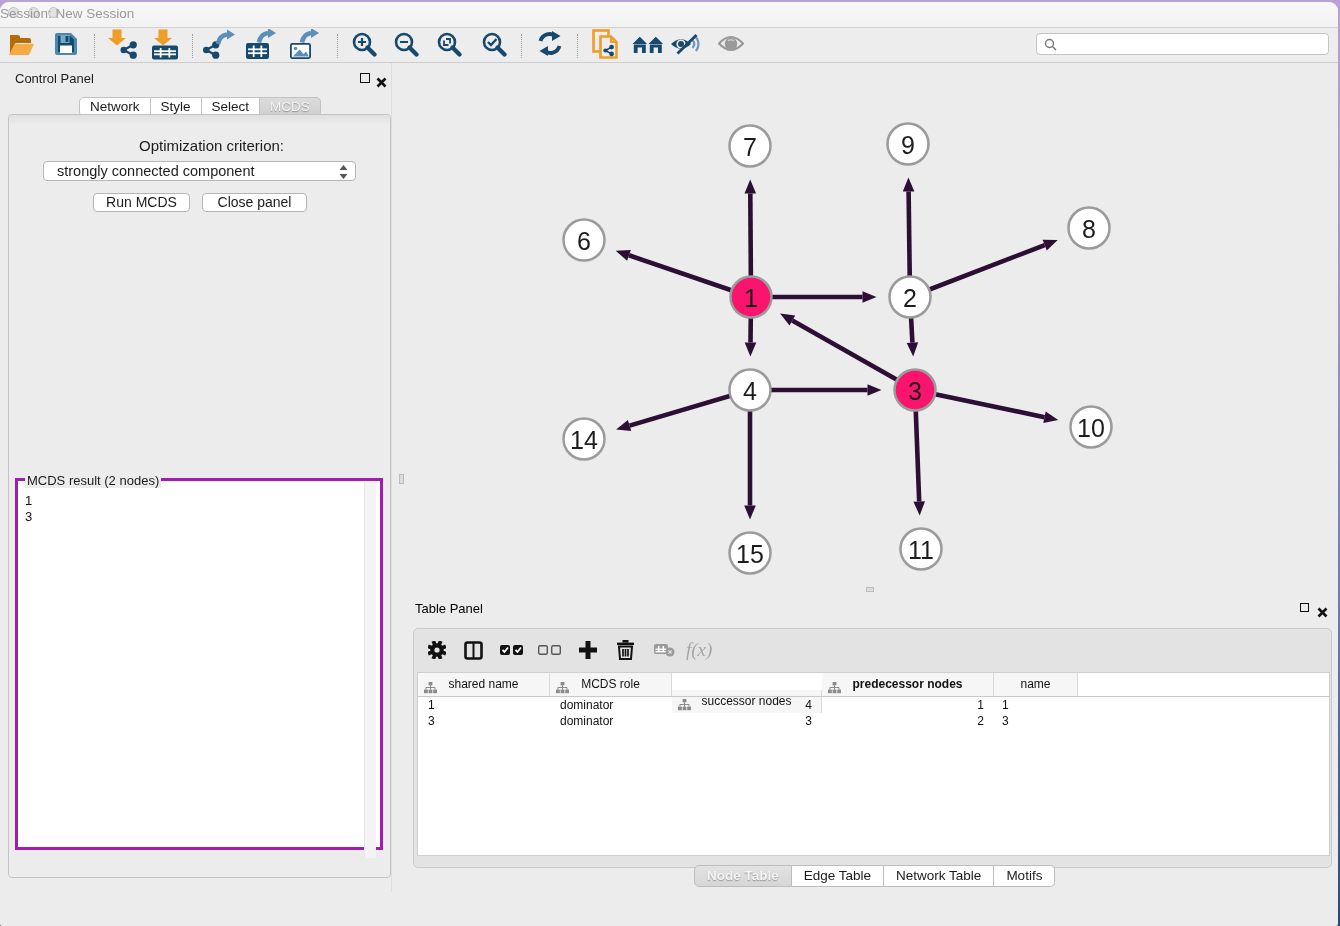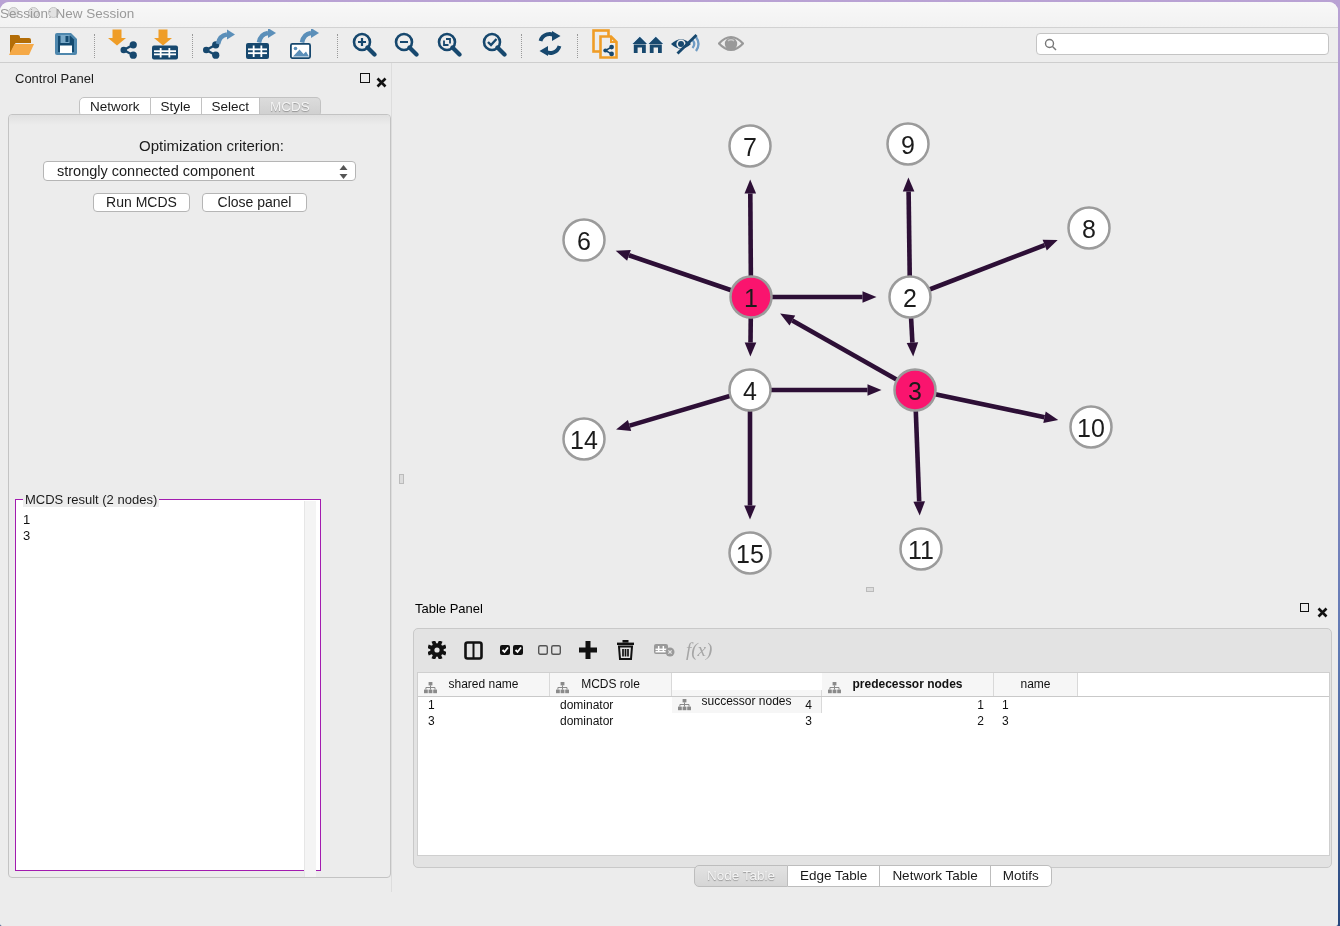--- a/index.html
+++ b/index.html
@@ -23,21 +23,21 @@
 .tabs-top { position:absolute; left:79px; top:95px; height:21px; display:flex; }
 .tab { font-size:13.5px; color:#1a1a1a; background:#fff; border:1px solid #c2c2c2; border-left:none; padding:0 10px; line-height:18px; height:20px; }
 .tab.first { border-left:1px solid #c2c2c2; border-radius:5px 0 0 5px; }
 .tab.last { border-radius:0 5px 5px 0; }
 .tab.sel { background:linear-gradient(#dcdcdc,#cfcfcf); color:#f4f4f4; text-shadow:0 1px 1px rgba(120,120,120,0.7); }
 .cp-body { position:absolute; left:8px; top:112px; width:383px; height:764px; border:1px solid #c3c3c3; border-radius:4px; background:#ececec; }
 .cp-body .shade { position:absolute; left:0; top:0; width:100%; height:10px; background:linear-gradient(#e0e0e0,#ececec); border-radius:4px 4px 0 0; }
 .opt-label { position:absolute; left:0; top:135px; width:399px; text-align:center; font-size:15px; color:#1c1c1c;margin-left:12px; }
 .combo { position:absolute; left:43px; top:159px; width:313px; height:20px; background:#fff; border:1px solid #b5b5b5; border-radius:4px; font-size:14.5px; color:#1c1c1c; line-height:18px; padding-left:13px; }
 .btn { position:absolute; height:19px; background:#fff; border:1px solid #b5b5b5; border-radius:4px; font-size:14px; color:#1c1c1c; text-align:center; line-height:17px; }
-.fieldset { position:absolute; left:15px; top:497px; width:306px; height:372px; border:1px solid #a21caf; background:#fff; }
+.fieldset { position:absolute; left:15px; top:476px; width:368px; height:372px; border:3px solid #a21caf; background:#fff; }
 .fieldset .legend { position:absolute; left:7px; top:-8px; background:#ececec; font-size:13px; color:#1c1c1c; padding:0 2px; }
 .fieldset .vals { position:absolute; left:7px; top:12px; font-size:13px; color:#111; line-height:16px; }
 .fieldset .track { position:absolute; right:4px; top:1px; width:12px; height:376px; background:#f4f4f4; border-left:1px solid #e6e6e6; }
 .splitter-v { position:absolute; left:391px; top:61px; width:14px; height:829px; background:#ececec; border-left:1px solid #ddd; }
 .sv-handle { position:absolute; left:399px; top:472px; width:5px; height:10px; background:#dcdcdc; border:1px solid #bbb; }
 
 
 .netwin { position:absolute; left:404px; top:62px; width:934px; height:528px; border-left:1px solid #9f9f9f; }
 .net-title { position:absolute; left:0; top:0; width:100%; height:21px; background:linear-gradient(#f5f5f5,#d8d8d8); border-bottom:1px solid #ababab; }
 .net-title .txt { position:absolute; width:100%; text-align:center; top:3px; font-size:13px; color:#1a1a1a; }
@@ -51,21 +51,21 @@
 .tp-x { position:absolute; left:1317px; top:602px; }
 .tp-body { position:absolute; left:413px; top:626px; width:919px; height:240px; background:#e3e3e3; border:1px solid #c9c9c9; border-radius:5px; }
 .tp-table { position:absolute; left:417px; top:670px; width:913px; height:184px; background:#fff; border:1px solid #cfcfcf; }
 .th { position:absolute; top:0; height:23px; background:#f6f6f6; border-right:1px solid #d9d9d9; font-size:12px; color:#111; text-align:center; line-height:23px; }
 .thead-line { position:absolute; left:0; top:23px; width:100%; height:1px; background:#c9c9c9; }
 .cell { position:absolute; font-size:12px; color:#111; line-height:16px; }
 .tabs-bot { position:absolute; left:694px; top:863px; height:22px; display:flex; }
 .tab2 { font-size:13.5px; color:#1a1a1a; background:#fff; border:1px solid #bdbdbd; border-left:none; padding:0 12px; line-height:20px; height:22px; }
 .tab2.first { border-left:1px solid #bdbdbd; border-radius:5px 0 0 5px; }
 .tab2.last { border-radius:0 5px 5px 0; }
-.tab2.sel { background:linear-gradient(#e2e2e2,#d6d6d6); color:#f4f4f4; text-shadow:0 1px 1px rgba(120,120,120,0.7); }
+.tab2.sel { background:linear-gradient(#e2e2e2,#d6d6d6); color:#f4f4f4; text-shadow:0 1px 1px rgba(120,120,120,0.7);font-weight:bold; }
 
 
 .statusbar { position:absolute; left:0; top:888px; width:100%; height:36px; background:#ececec; border-top:1px solid #d9d9d9; }
 .sb-btn { position:absolute; left:10px; top:9px; width:28px; height:21px; background:#fdfdfd; border:1px solid #b9b9b9; border-radius:3px; }
 .mem-btn { position:absolute; left:1254px; top:7px; width:75px; height:23px; background:#fdfdfd; border:1px solid #b9b9b9; border-radius:3px; font-size:13px; color:#111; text-align:center; line-height:21px; }
 .mem-dot { display:inline-block; width:11px; height:11px; border-radius:50%; background:#1e9138; vertical-align:-1px; margin-right:5px; }
 .graph { position:absolute; left:405px; top:83px; }
 </style>
 </head>
 <body>

